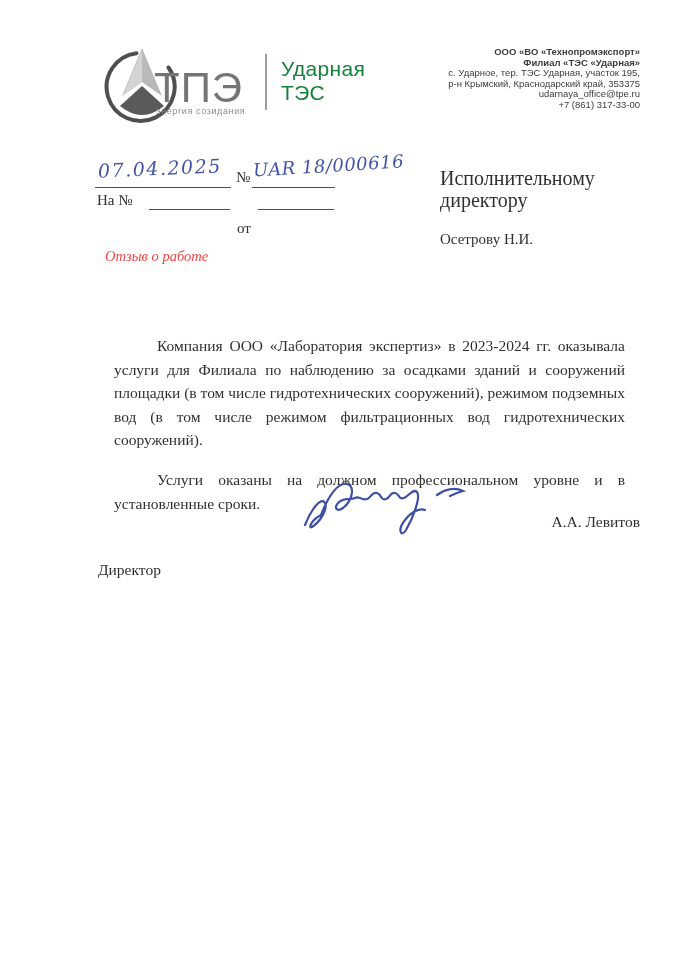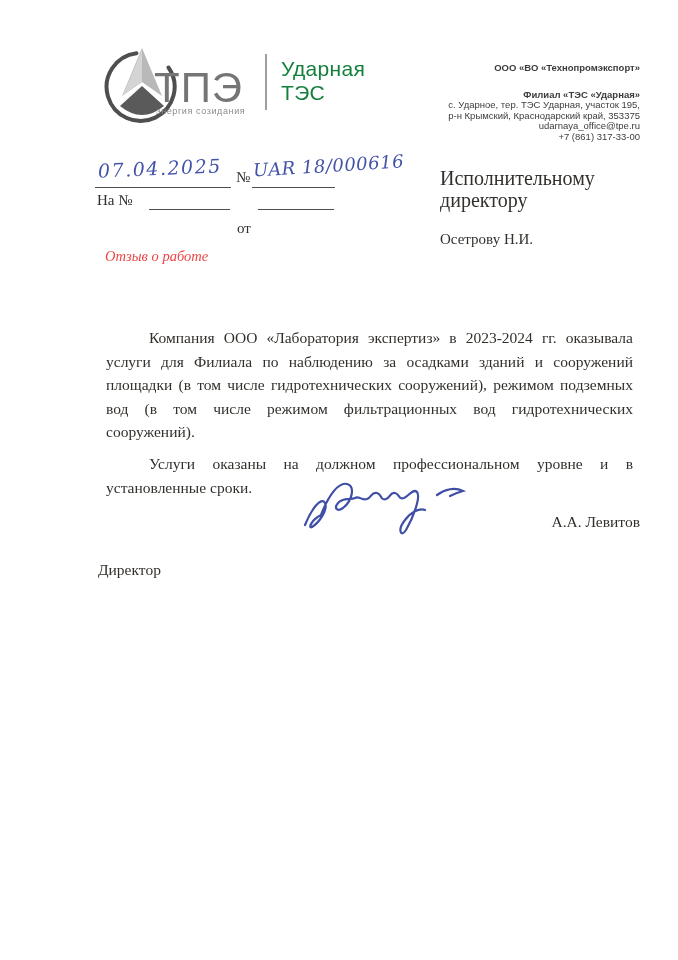--- a/index.html
+++ b/index.html
@@ -14,21 +14,21 @@
   .logo-svg { left:98px; top:46px; }
   .logo-divider { left:265px; top:54px; width:2px; height:56px; background:#9d9d9d; }
   .plant-name {
     left:281px; top:57px; font-family:"Liberation Sans", sans-serif;
     font-size:21px; line-height:24px; color:#15803d; letter-spacing:0.3px; white-space:pre-line;
   }
   .company-block {
     right:38px; top:47px; text-align:right;
     font-family:"Liberation Sans", sans-serif; font-size:9.5px; line-height:10.6px; color:#3c3c3c;
   }
-  .company-block .b { font-weight:bold;margin-top:16px; }
+  .company-block .b { font-weight:bold; }
 
   
   .hw { font-style:italic; color:#4353a8; font-family:"DejaVu Serif", serif; }
   .hw-date { left:98px; top:157px; font-size:19px; letter-spacing:1.5px; transform:rotate(-2.5deg); }
   .hw-num  { left:253px; top:155px; font-size:18px; letter-spacing:0.5px; transform:rotate(-3.5deg); }
   .uline { border-bottom:1.4px solid #4e4e4e; height:0; }
   .ul-date { left:95px;  top:187px; width:136px; }
   .ul-num  { left:252px; top:187px; width:83px; }
   .ul-na   { left:149px; top:209px; width:81px; }
   .ul-ot   { left:258px; top:209px; width:76px; }
@@ -39,21 +39,21 @@
 
   
   .addressee { left:440px; top:167px; font-size:20px; line-height:22px; }
   .addressee-name { left:440px; top:231px; font-size:15px; }
 
   
   .subject { left:105px; top:248px; font-size:14.5px; font-style:italic; color:#ef4444; }
 
   
   .body-text { left:98px; top:318px; width:543px; font-size:15.5px; line-height:23.6px; text-align:justify; }
-  .body-text p { text-indent:43px; margin:8px; }
+  .body-text p { text-indent:43px; margin:16px; }
 
   
   .sig-position { left:98px;  top:513px; font-size:15.5px;margin-top:48px; }
   .sig-name     { right:38px; top:513px; font-size:15.5px; }
   .sig-svg      { left:295px; top:470px; }
 
   
   .footer { left:97px; top:851px; font-size:11.5px; line-height:16.5px; color:#3a3733; }
 </style>
 </head>

